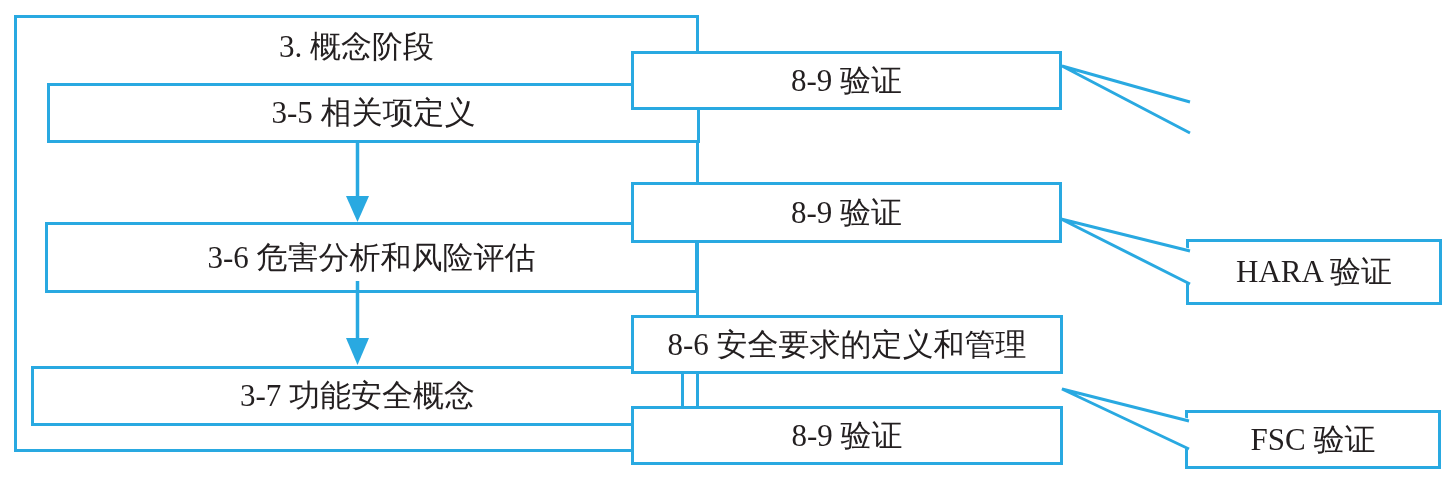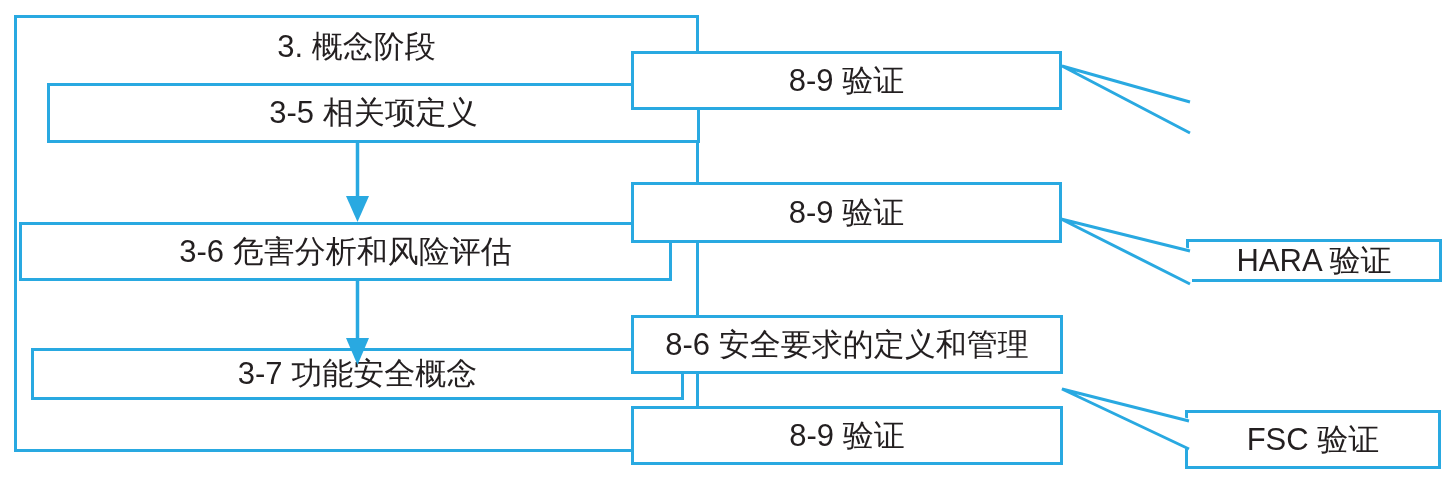--- a/index.html
+++ b/index.html
@@ -1,21 +1,21 @@
 <!DOCTYPE html>
 <html><head>
 <meta charset="utf-8">
 <style>
   html, body { margin: 0; padding: 0; background: #ffffff; }
   .canvas {
     position: relative;
     width: 1455px;
     height: 480px;
     background: #ffffff;
-    font-family: Liberation Sans, sans-serif;
+    font-family: Liberation Serif, serif;
     color: #231f20;
     overflow: hidden;
   }
   .outer-box {
     position: absolute;
     left: 14px; top: 15px; width: 685px; height: 437px;
     background: #ffffff;
     border: 3px solid #29a9e1;
     box-sizing: border-box;
   }
@@ -45,29 +45,29 @@
 </style>
 </head>
 <body>
 
 <div class="canvas">
 
   <div class="outer-box"></div>
   <div class="outer-title">3. 概念阶段</div>
 
   <div class="box" style="left:31px; top:83px; width:653px; height:60px;margin-left:16px;">3-5 相关项定义</div>
-  <div class="box" style="left:19px; top:222px; width:653px; height:59px;">3-6 危害分析和风险评估</div>
-  <div class="box" style="left:31px; top:348px; width:653px; height:52px;">3-7 功能安全概念</div>
+  <div class="box" style="left:45px; top:222px; width:653px; height:71px;">3-6 危害分析和风险评估</div>
+  <div class="box" style="left:31px; top:366px; width:653px; height:60px;">3-7 功能安全概念</div>
 
   <div class="box" style="left:631px; top:51px; width:431px; height:59px;">8-9 验证</div>
   <div class="box" style="left:631px; top:182px; width:431px; height:61px;">8-9 验证</div>
   <div class="box" style="left:631px; top:315px; width:432px; height:59px;">8-6 安全要求的定义和管理</div>
   <div class="box" style="left:631px; top:406px; width:432px; height:59px;">8-9 验证</div>
 
-  <div class="box" style="left:1186px; top:239px; width:256px; height:43px;">HARA 验证</div>
+  <div class="box" style="left:1186px; top:239px; width:256px; height:66px;">HARA 验证</div>
   <div class="box" style="left:1185px; top:410px; width:256px; height:59px;text-align:right;">FSC 验证</div>
 
   <svg class="overlay" width="1455" height="480" viewBox="0 0 1455 480">
 
     <g>
       <line x1="357.5" y1="143" x2="357.5" y2="199" stroke="#29a9e1" stroke-width="3.5"></line>
       <polygon points="346,196 369,196 357.5,222" fill="#29a9e1"></polygon>
     </g>
 
     <g>

